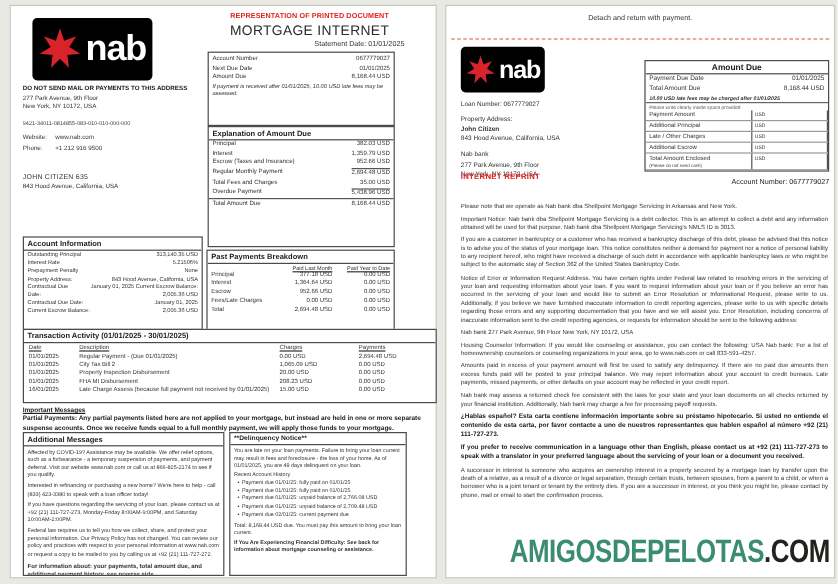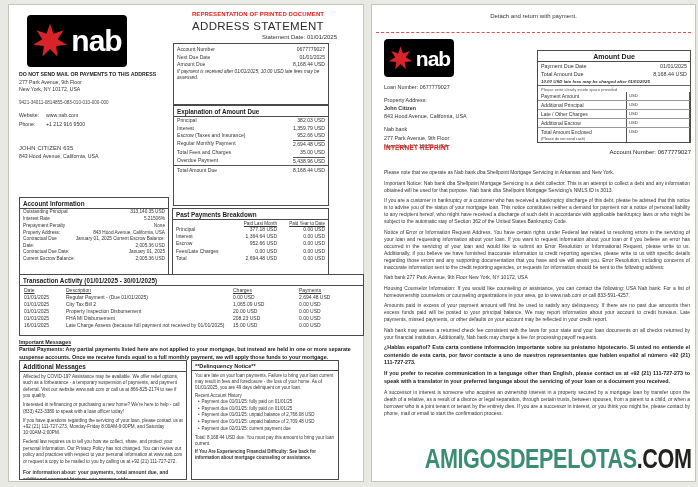--- a/index.html
+++ b/index.html
@@ -119,21 +119,21 @@
 
   <div class="abs nab-logo" id="logo-main">
     <svg viewBox="0 0 100 100">
       <polygon fill="#d8232a" points="50,2 59.6,30.2 87.5,20.1 71.4,45.1 96.8,60.7 67.2,63.7 70.8,93.3 50,72 29.2,93.3 32.8,63.7 3.2,60.7 28.6,45.1 12.5,20.1 40.4,30.2"></polygon>
     </svg>
     <span class="word">nab</span>
   </div>
 
   <div class="abs" id="doc-header">
     <div class="red-notice">REPRESENTATION OF PRINTED DOCUMENT</div>
-    <div class="doc-title">ADDRESS STATEMENT</div>
+    <div class="doc-title">MORTGAGE INTERNET</div>
     <div class="doc-date">Statement Date: 01/01/2025</div>
   </div>
 
   <div class="abs" id="sender">
     <div class="warn">DO NOT SEND MAIL OR PAYMENTS TO THIS ADDRESS</div>
     <div>277 Park Avenue, 9th Floor</div>
     <div>New York, NY 10172, USA</div>
     <div class="mailcode">9421-34011-0814855-083-010-010-000-000</div>
     <div class="contact">
       <span class="lbl">Website:</span>

